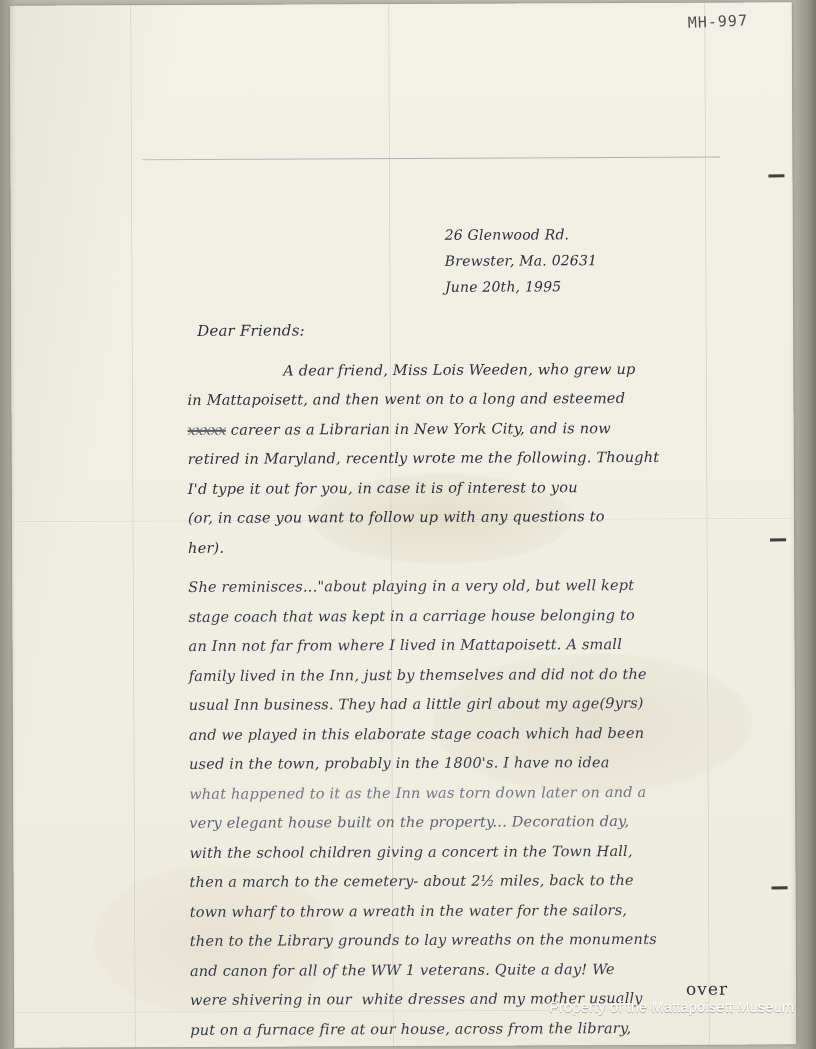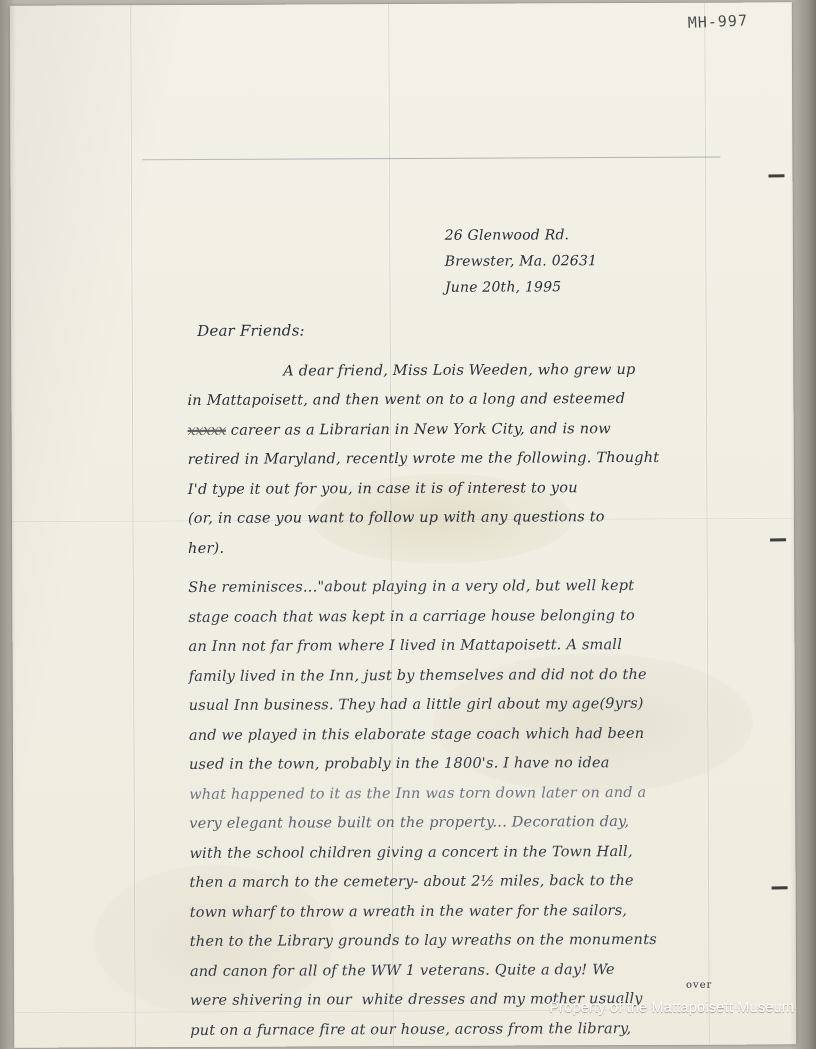--- a/index.html
+++ b/index.html
@@ -159,21 +159,21 @@
   #para2 { color: #333a46; }
   #para2 .fade { color: #5d6470; }
   #para2 .fade2 { color: #6f7684; }
 
   
   #ever {
     position: absolute;
     left: 672px;
     top: 976px;
     font-family: "DejaVu Serif", serif;
-    font-size: 10px;
+    font-size: 17px;
     color: #2d323c;
     letter-spacing: 1px;
   }
 
   
   #watermark {
     position: absolute;
     right: 22px;
     bottom: 34px;
     font-family: "Liberation Sans", sans-serif;

